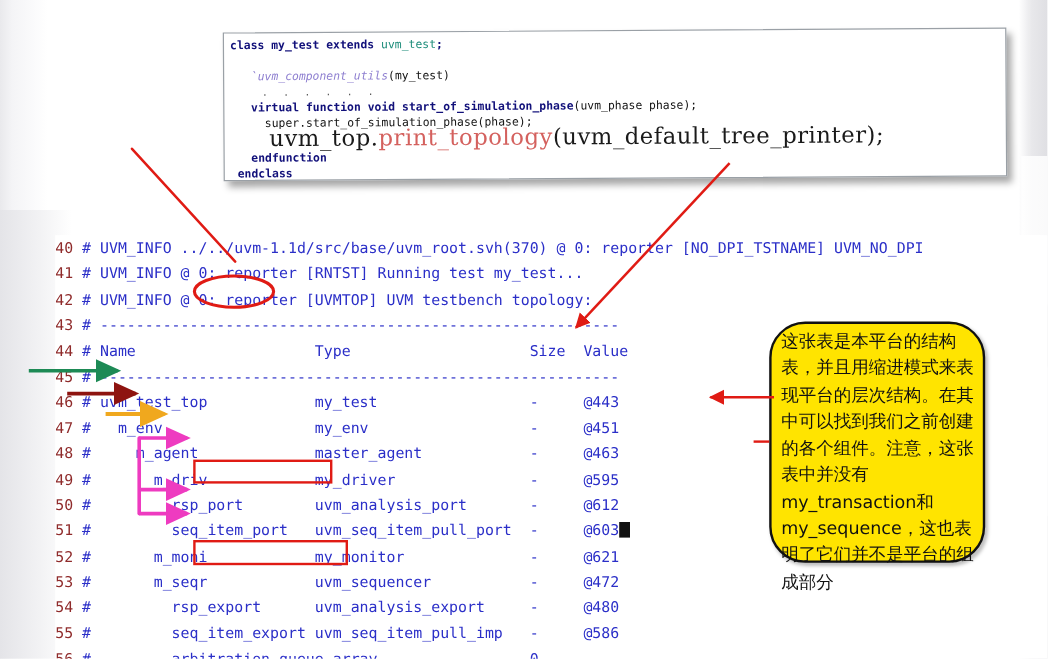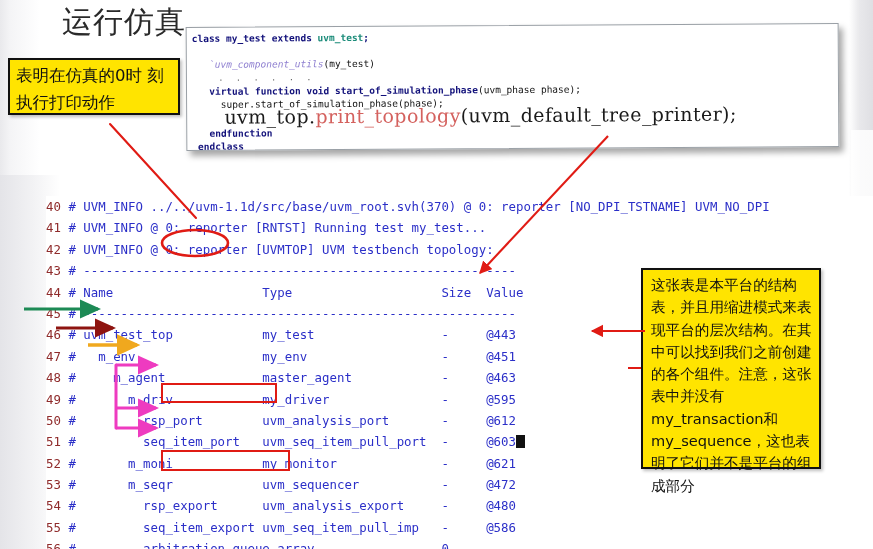--- a/index.html
+++ b/index.html
@@ -49,21 +49,21 @@
     box-shadow:4px 5px 6px rgba(0,0,0,.35);
     transform:rotate(-0.35deg);
     overflow:hidden;
   }
   #code-card .codewrap{
     position:absolute;left:5px;top:4px;right:0;bottom:0;
     font-family:"DejaVu Sans Mono","Liberation Mono",monospace;
     font-size:9.5px;line-height:13px;white-space:pre;
   }
   .c-kw{color:#11107a;font-weight:bold;}
-  .c-type{color:#1c8c7a;font-weight:bold;}
+  .c-type{color:#1c8c7a;font-weight:normal;}
   .c-macro{color:#8e7fd0;font-style:italic;}
   .c-plain{color:#111111;}
   .c-big{font-family:"DejaVu Serif","Liberation Serif",serif;font-size:19px;color:#1a1a1a;letter-spacing:.4px;}
   .c-red{color:#d4615e;text-align:center;}
   .c-dots{color:#555;letter-spacing:4px;font-size:8px;}
 
   
   #term{
     position:absolute;left:46px;top:196px;width:827px;height:353px;
     background:#ffffff;
@@ -88,50 +88,48 @@
     left:8px;top:58px;width:172px;height:57px;
     font-size:16.5px;line-height:27px;padding:2px 0 0 6px;
     font-family:"DejaVu Sans","Liberation Sans",sans-serif;
     box-shadow:2px 2px 3px rgba(0,0,0,.25);
   }
   #callout-right{
     left:641px;top:268px;width:180px;height:201px;
     font-size:14.6px;line-height:22.3px;padding:4px 7px 0 8px;
     font-family:"DejaVu Sans","Liberation Sans",sans-serif;
     box-shadow:2px 2px 3px rgba(0,0,0,.25);
+    border-radius:30px;
   }
 
   
   #overlay{position:absolute;left:0;top:0;width:873px;height:549px;pointer-events:none;}
 
   
   .redbox{position:absolute;border:2.5px solid #e01b14;box-sizing:border-box;}
   #box-seq-item-port{left:161px;top:383px;width:116px;height:20px;}
   #box-seq-item-export{left:161px;top:450px;width:129px;height:21px;}
 </style>
 </head>
 <body>
 
 <div id="slide">
   <div class="left-shade"></div>
   <div class="right-band"></div>
 
-  <div id="title">运行仿真</div>
 
   <div id="code-card">
     <div class="codewrap" id="code-body"><div><span class="c-kw">class </span><span class="c-kw">my_test </span><span class="c-kw">extends </span><span class="c-type">uvm_test</span><span class="c-kw">;</span></div><div>&nbsp;</div><div><span class="c-macro">   `uvm_component_utils</span><span class="c-plain">(my_test)</span></div><div><span class="c-dots">   . . . . . .</span></div><div><span class="c-kw">   virtual function void start_of_simulation_phase</span><span class="c-plain">(uvm_phase phase);</span></div><div><span class="c-plain">     super.start_of_simulation_phase(phase);</span></div><div><span class="c-big">     uvm_top.</span><span class="c-big c-red">print_topology</span><span class="c-big">(uvm_default_tree_printer);</span></div><div><span class="c-kw">   endfunction</span></div><div><span class="c-kw"> endclass</span></div></div>
   </div>
 
   <div id="term"><div class="row"><span class="ln">40 </span><span class="hash">#</span><span class="tx"> UVM_INFO ../../uvm-1.1d/src/base/uvm_root.svh(370) @ 0: reporter [NO_DPI_TSTNAME] UVM_NO_DPI</span></div><div class="row"><span class="ln">41 </span><span class="hash">#</span><span class="tx"> UVM_INFO @ 0: reporter [RNTST] Running test my_test...</span></div><div class="row"><span class="ln">42 </span><span class="hash">#</span><span class="tx"> UVM_INFO @ 0: reporter [UVMTOP] UVM testbench topology:</span></div><div class="row"><span class="ln">43 </span><span class="hash">#</span><span class="tx"> ----------------------------------------------------------</span></div><div class="row"><span class="ln">44 </span><span class="hash">#</span><span class="tx"> Name                    Type                    Size  Value</span></div><div class="row"><span class="ln">45 </span><span class="hash">#</span><span class="tx"> ----------------------------------------------------------</span></div><div class="row"><span class="ln">46 </span><span class="hash">#</span><span class="tx"> uvm_test_top            my_test                 -     @443</span></div><div class="row"><span class="ln">47 </span><span class="hash">#</span><span class="tx">   m_env                 my_env                  -     @451</span></div><div class="row"><span class="ln">48 </span><span class="hash">#</span><span class="tx">     m_agent             master_agent            -     @463</span></div><div class="row"><span class="ln">49 </span><span class="hash">#</span><span class="tx">       m_driv            my_driver               -     @595</span></div><div class="row"><span class="ln">50 </span><span class="hash">#</span><span class="tx">         rsp_port        uvm_analysis_port       -     @612</span></div><div class="row"><span class="ln">51 </span><span class="hash">#</span><span class="tx">         seq_item_port   uvm_seq_item_pull_port  -     @603</span><span class="cursor"></span></div><div class="row"><span class="ln">52 </span><span class="hash">#</span><span class="tx">       m_moni            my_monitor              -     @621</span></div><div class="row"><span class="ln">53 </span><span class="hash">#</span><span class="tx">       m_seqr            uvm_sequencer           -     @472</span></div><div class="row"><span class="ln">54 </span><span class="hash">#</span><span class="tx">         rsp_export      uvm_analysis_export     -     @480</span></div><div class="row"><span class="ln">55 </span><span class="hash">#</span><span class="tx">         seq_item_export uvm_seq_item_pull_imp   -     @586</span></div><div class="row"><span class="ln">56 </span><span class="hash">#</span><span class="tx">         arbitration_queue array                 0     -</span></div></div>
 
   <div class="redbox" id="box-seq-item-port"></div>
   <div class="redbox" id="box-seq-item-export"></div>
 
-  <div class="callout" id="callout-left">表明在仿真的0时
-刻执行打印动作</div>
   <div class="callout" id="callout-right">这张表是本平台的结构表，并且用缩进模式来表现平台的层次结构。在其中可以找到我们之前创建的各个组件。注意，这张表中并没有my_transaction和my_sequence，这也表明了它们并不是平台的组成部分</div>
 
   <svg id="overlay" viewBox="0 0 873 549">
     <defs>
       <marker id="ah-red" markerWidth="7" markerHeight="7" refX="5.4" refY="3" orient="auto">
         <path d="M0,0 L6,3 L0,6 z" fill="#e01b14"></path>
       </marker>
       <marker id="ah-green" markerWidth="8" markerHeight="8" refX="6" refY="3.2" orient="auto">
         <path d="M0,0 L7,3.2 L0,6.4 z" fill="#1d8a55"></path>
       </marker>

